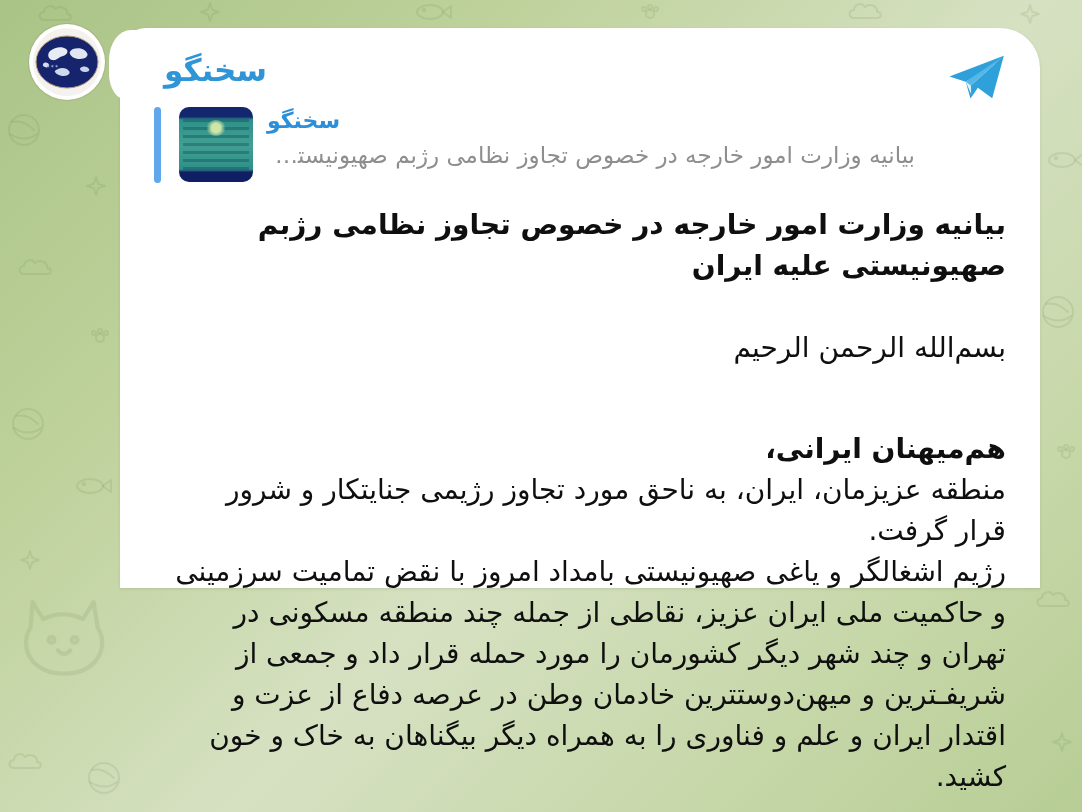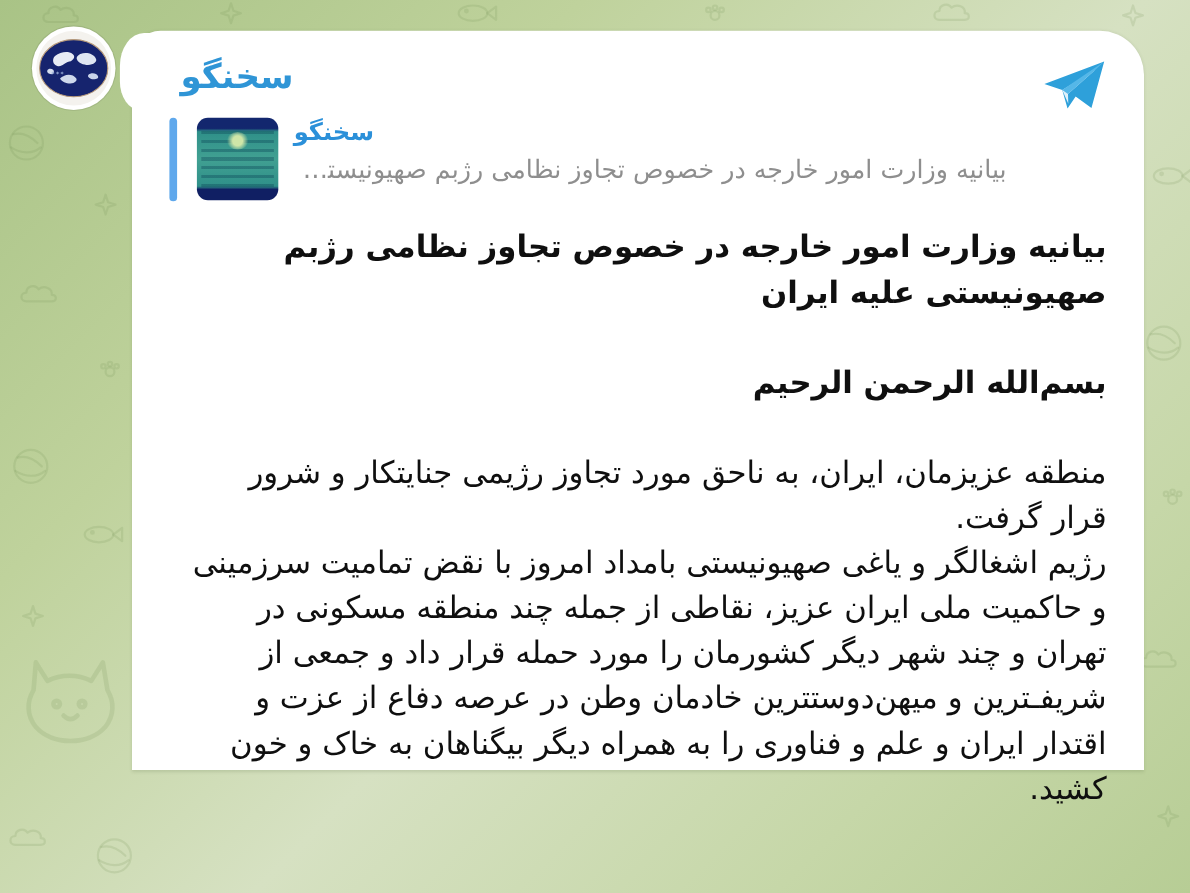--- a/index.html
+++ b/index.html
@@ -13,21 +13,21 @@
 
   
   .avatar{
     position:absolute;left:29px;top:24px;width:76px;height:76px;border-radius:50%;
     background:#fff;box-shadow:0 0 0 1px rgba(0,0,0,.08);
   }
   .avatar svg{position:absolute;inset:3px;width:70px;height:70px;}
 
   
   .card{
-    position:absolute;left:120px;top:28px;width:920px;height:672px;
+    position:absolute;left:120px;top:28px;width:920px;height:560px;
     background:#ffffff;border-radius:26px 40px 0 0;
     box-shadow:0 1px 3px rgba(60,80,40,.15);
   }
   .card::before{ 
     content:"";position:absolute;left:-11px;top:2px;width:34px;height:70px;
     background:#fff;border-radius:22px 0 0 18px / 30px 0 0 26px;
   }
 
   .card-header{
     display:flex;justify-content:space-between;align-items:flex-start;
@@ -62,21 +62,21 @@
     color:#8e8e8e;font-size:23px;line-height:34px;margin-top:3px;
     direction:rtl;white-space:nowrap;overflow:hidden;text-overflow:ellipsis;
   }
 
   
   .msg{
     direction:rtl;text-align:right;color:#0f0f0f;
     margin:21px 34px 0 50px;font-size:28px;line-height:41px;
   }
   .msg .heading{font-weight:bold;margin:0 0 41px 0;}
-  .msg .bismillah{font-weight:bold;margin:0 0 41px 0;}
+  .msg .bismillah{font-weight:normal;margin:0 0 60px 0;}
   .msg .salut{font-weight:bold;margin:0;}
   .msg .body{font-weight:normal;margin:0;}
 </style>
 </head>
 <body>
 
 <div class="stage">
 
   <svg class="doodles" width="1082" height="812" viewBox="0 0 1082 812" aria-hidden="true">
     <defs>
@@ -167,18 +167,19 @@
       </div>
       <div class="quote-col">
         <div class="quote-title">سخنگو</div>
         <div class="quote-snippet">بیانیه وزارت امور خارجه در خصوص تجاوز نظامی رژبم صهیونیستی علیه…</div>
       </div>
     </div>
 
     <div class="msg">
       <p class="heading">بیانیه وزارت امور خارجه در خصوص تجاوز نظامی رژبم صهیونیستی علیه ایران</p>
       <p class="bismillah">بسم‌الله الرحمن الرحیم</p>
+      <p class="salut">هم‌میهنان ایرانی،</p>
       <p class="body">منطقه عزیزمان، ایران، به ناحق مورد تجاوز رژیمی جنایتکار و شرور قرار گرفت.</p>
       <p class="body">رژیم اشغالگر و یاغی صهیونیستی بامداد امروز با نقض تمامیت سرزمینی و حاکمیت ملی ایران عزیز، نقاطی از جمله چند منطقه مسکونی در تهران و چند شهر دیگر کشورمان را مورد حمله قرار داد و جمعی از شریفـترین و میهن‌دوستترین خادمان وطن در عرصه دفاع از عزت و اقتدار ایران و علم و فناوری را به همراه دیگر بیگناهان به خاک و خون کشید.</p>
     </div>
 
   </div>
 </div>
 
 </body></html>

